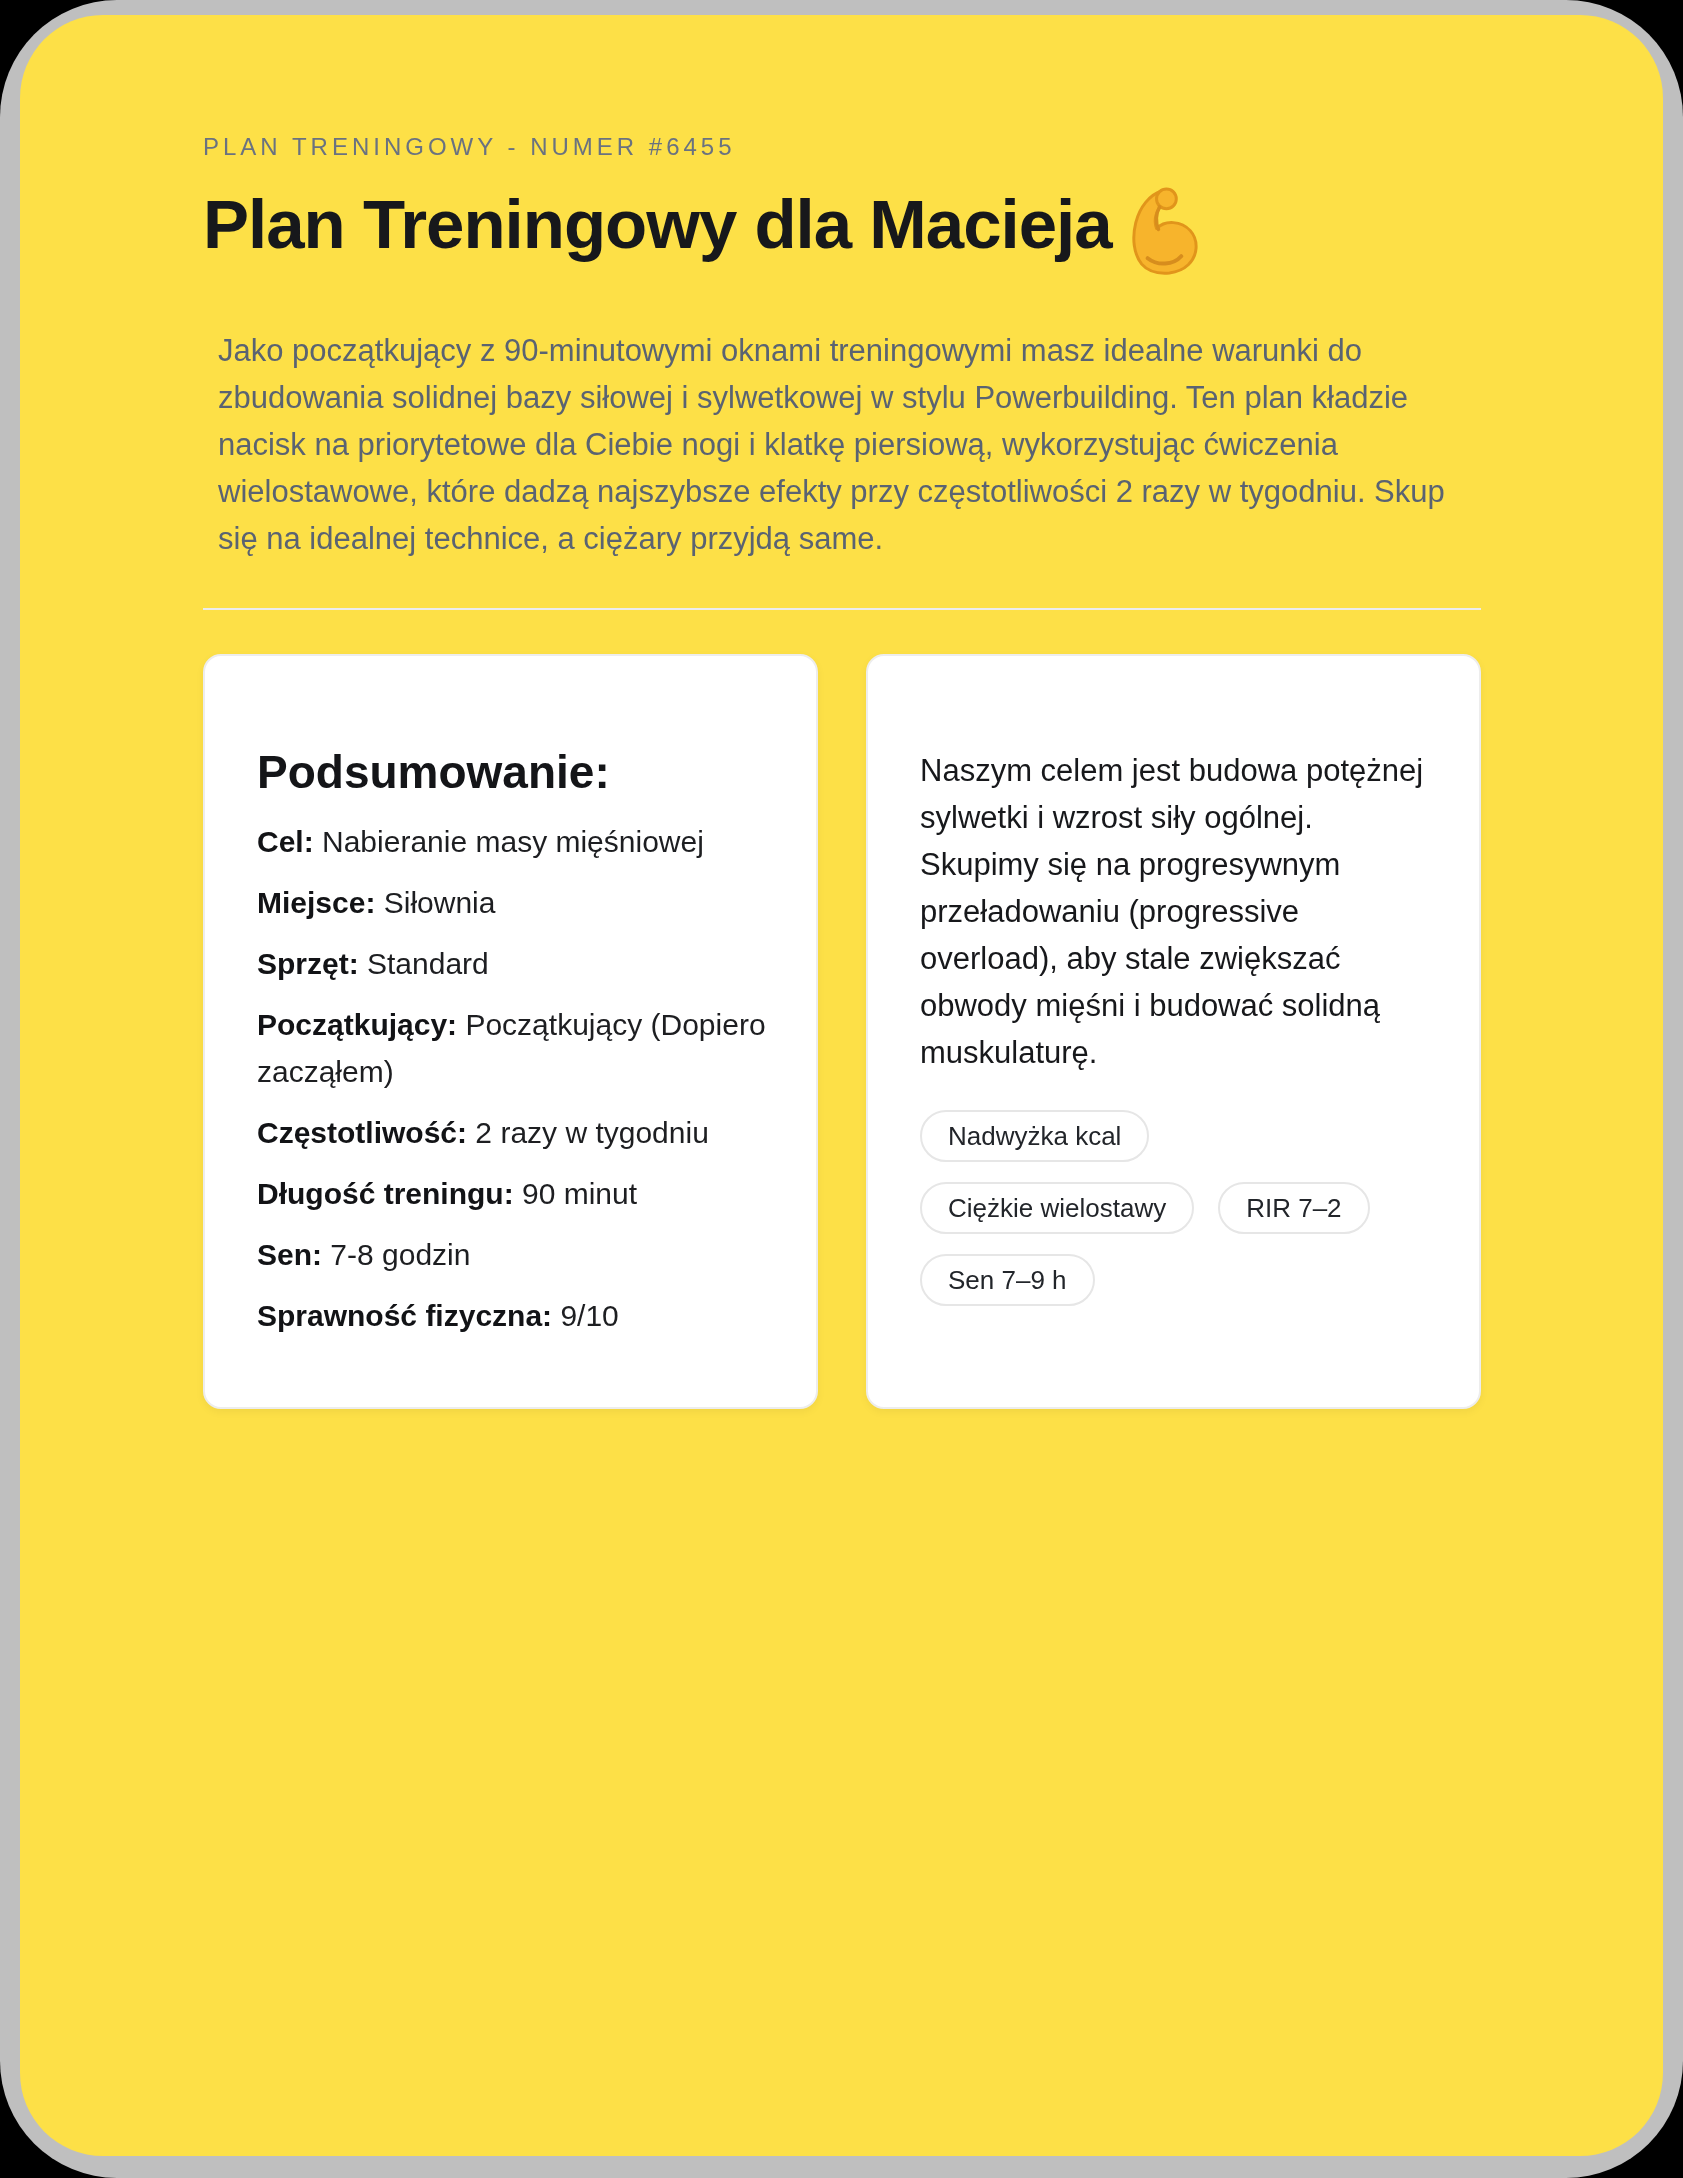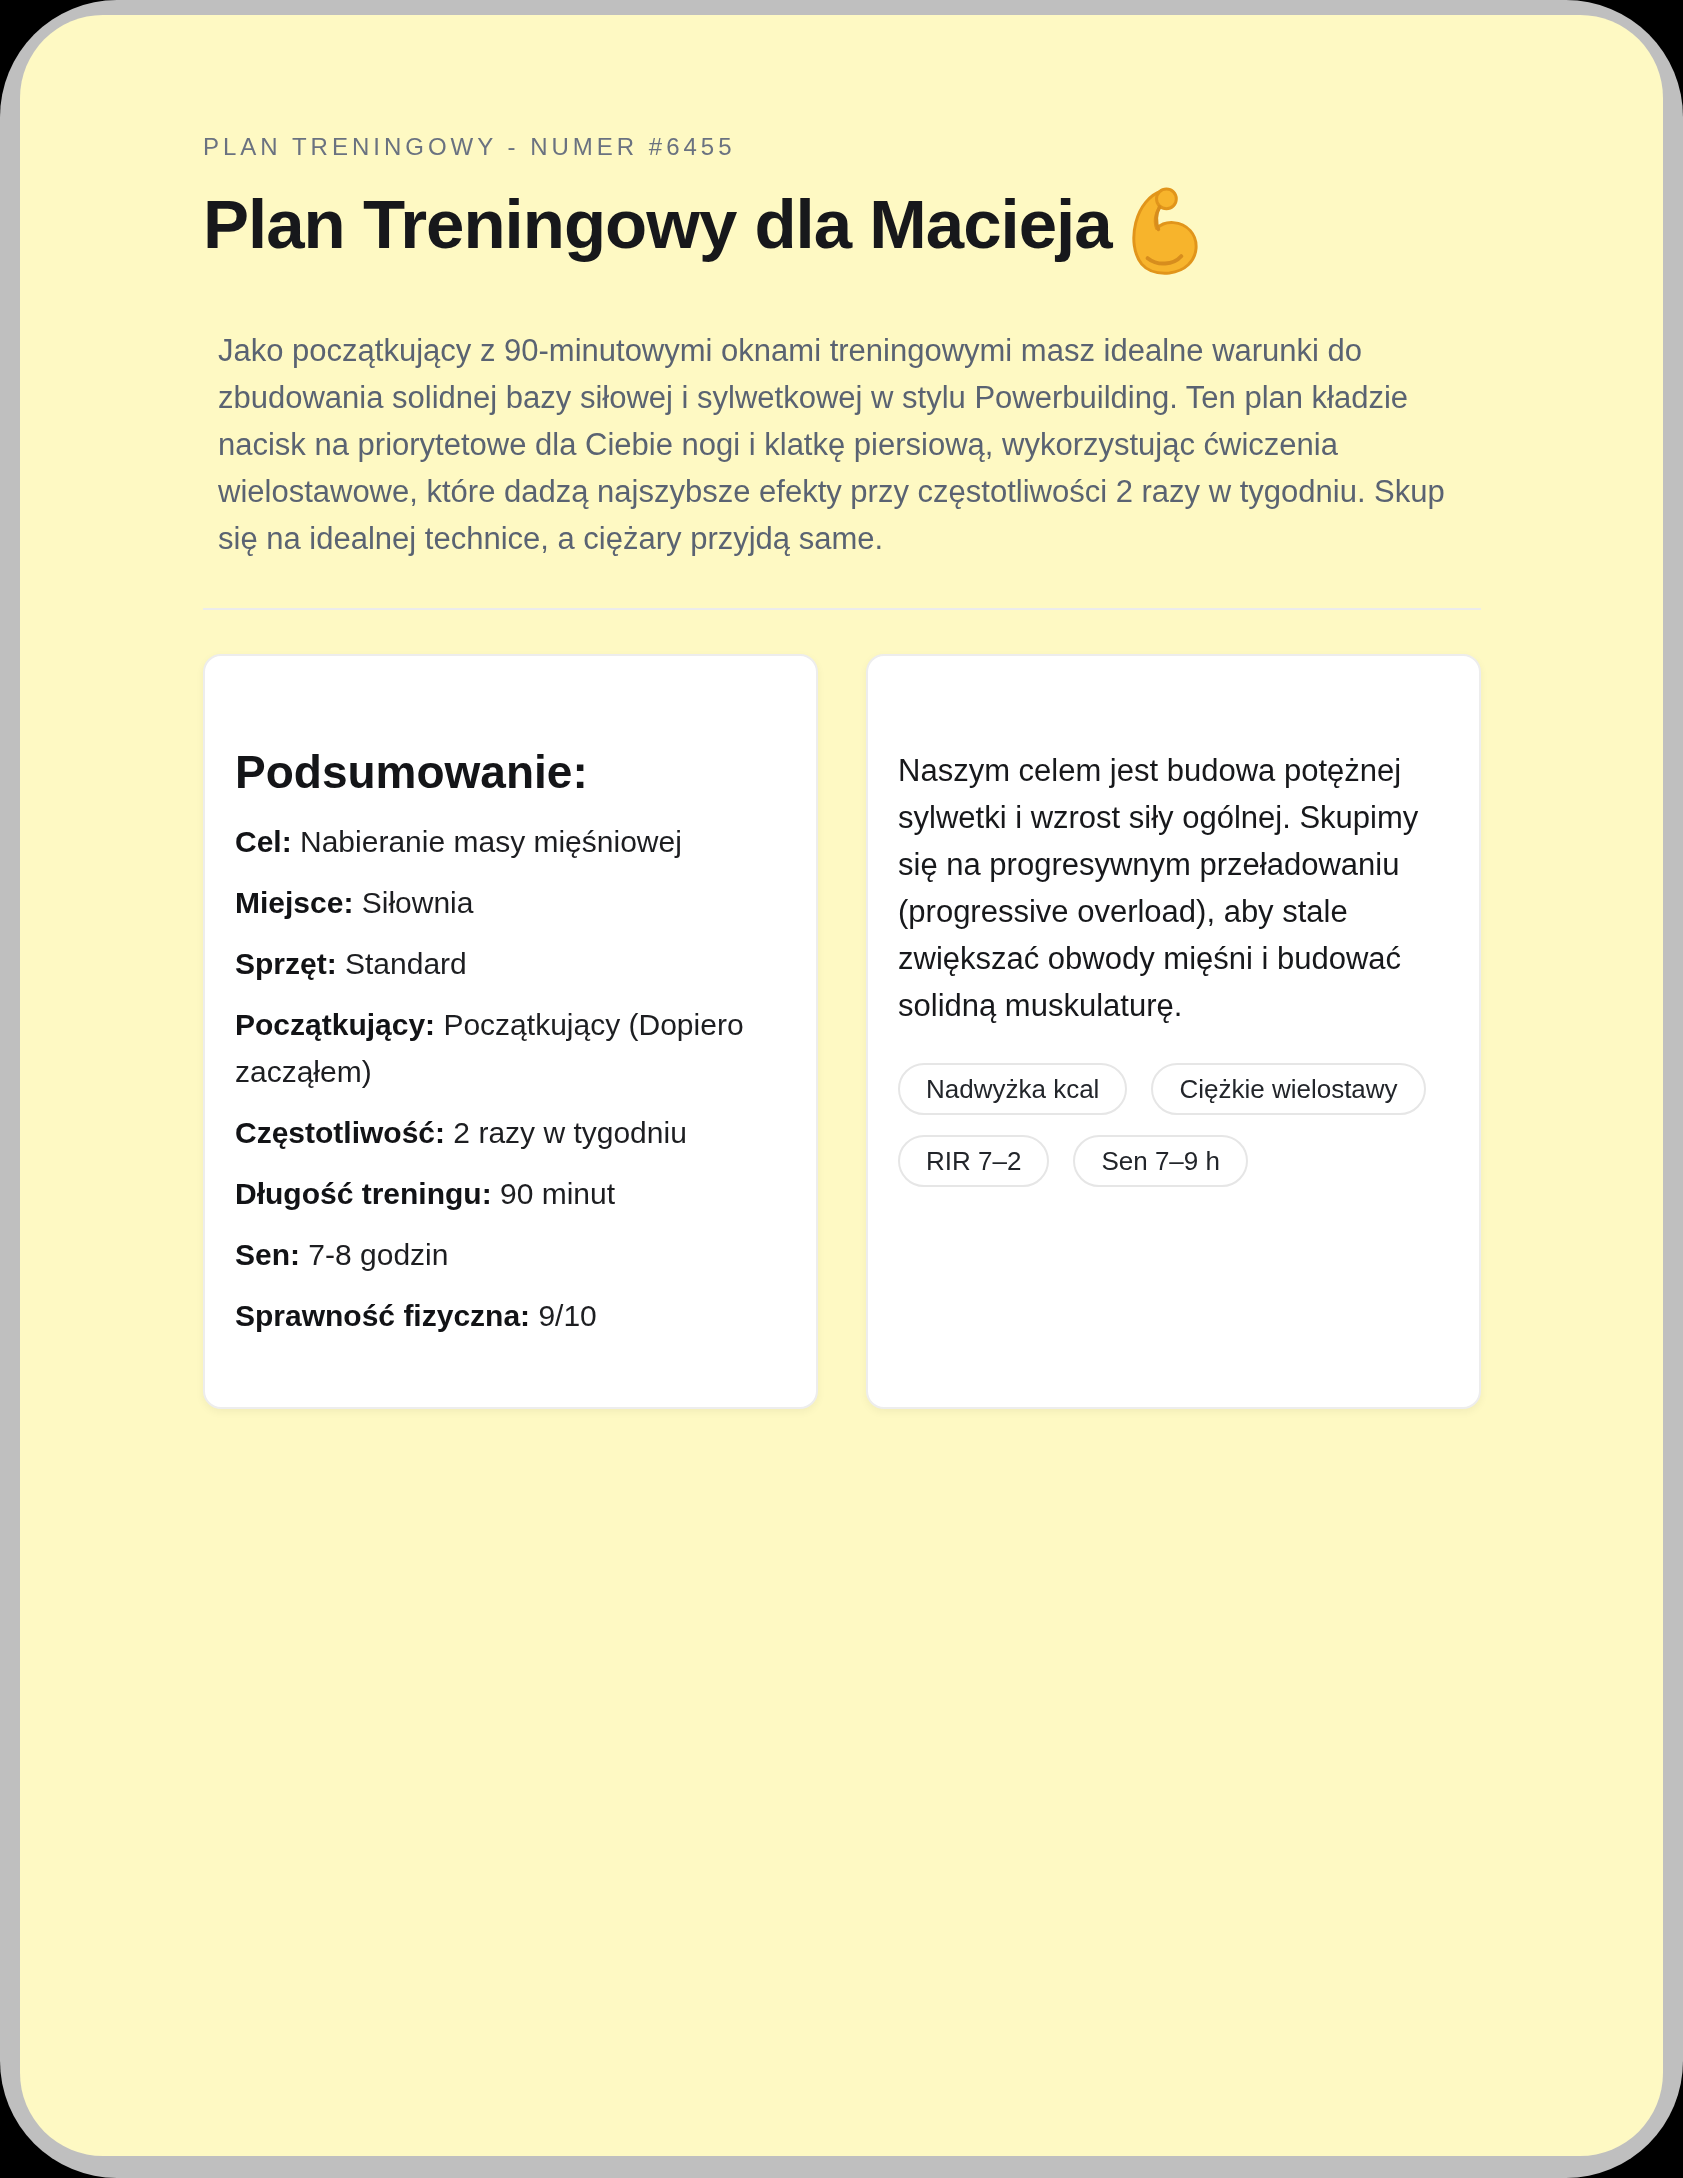--- a/index.html
+++ b/index.html
@@ -11,21 +11,21 @@
     font-family: "Liberation Sans", "DejaVu Sans", sans-serif;
   }
   .frame {
     position: absolute; inset: 0;
     background: #bfbfbf;
     border-radius: 117px;
   }
   .page {
     position: absolute;
     left: 20px; right: 20px; top: 15px; bottom: 22px;
-    background: #fef9c3;
+    background: #fde047;
     border-radius: 83px;
   }
   .content {
     position: absolute;
     left: 183px; top: 0;
     width: 1278px;
     padding-top: 117px;
   }
   .eyebrow {
     font-size: 24px;
@@ -60,21 +60,21 @@
     display: grid;
     grid-template-columns: 1fr 1fr;
     gap: 48px;
     align-items: stretch;
   }
   .card {
     background: #fff;
     border: 2px solid #ededed;
     border-radius: 18px;
     box-shadow: 0 3px 8px rgba(0,0,0,0.05);
-    padding: 91px 42px 54px 30px;
+    padding: 91px 42px 54px 52px;
     box-sizing: border-box;
   }
   .card h2 {
     margin: 0 0 20px 0;
     font-size: 46px; line-height: 51px;
     font-weight: 700;
     color: #141518;
     display: flex; align-items: center; gap: 16px;
   }
   .target-svg { width: 48px; height: 48px; margin-top: 4px; flex: 0 0 auto; }

